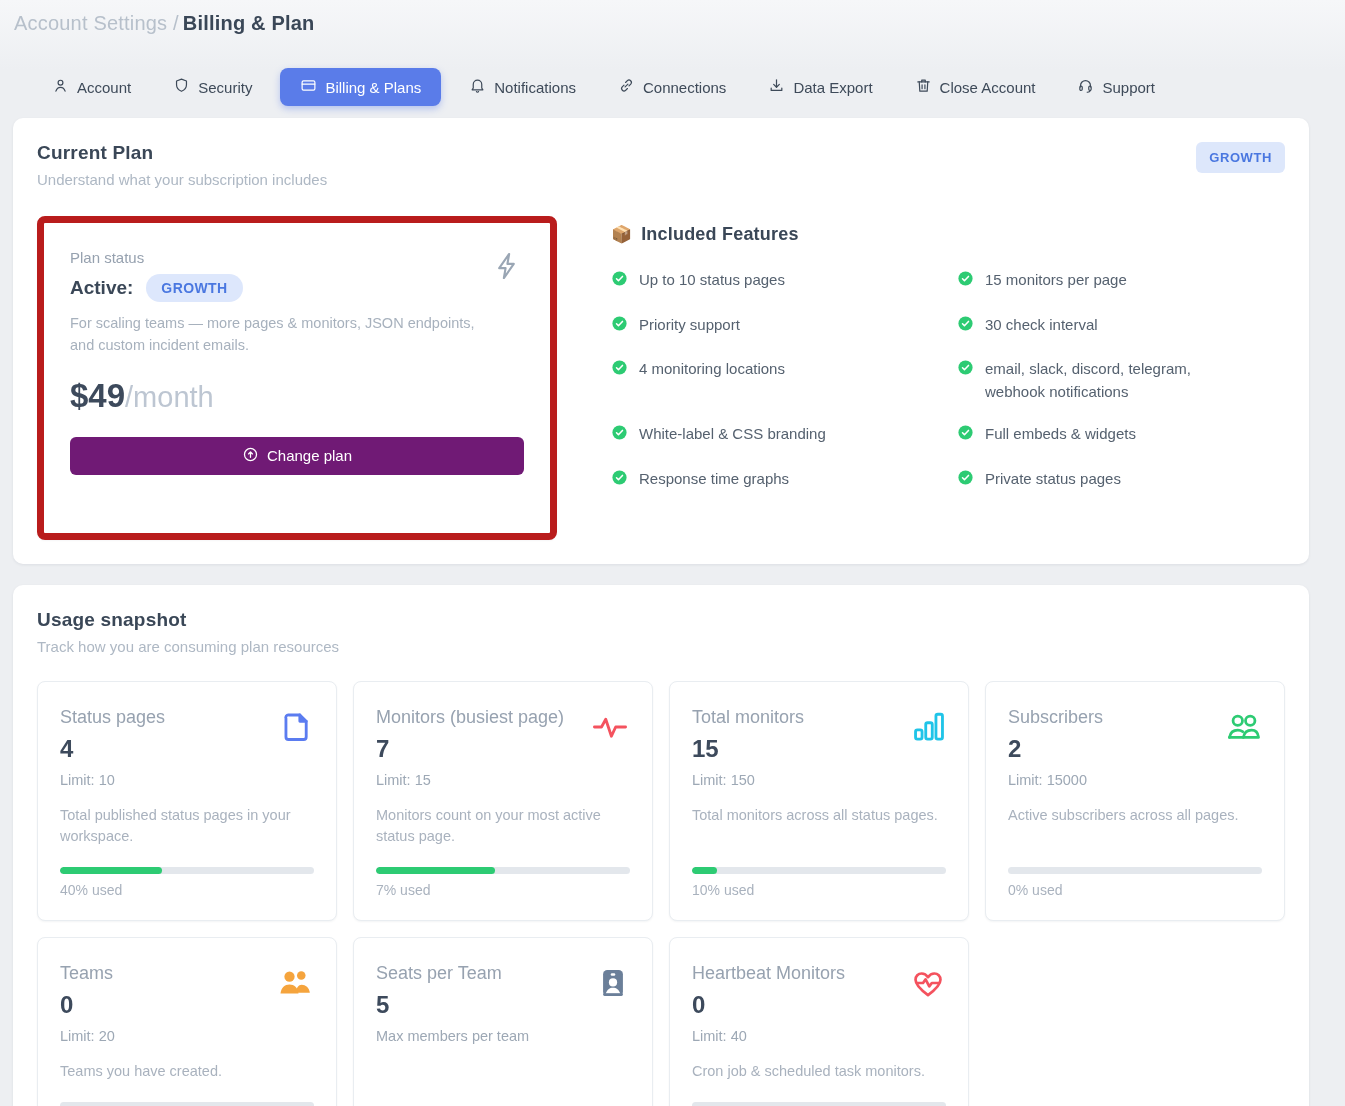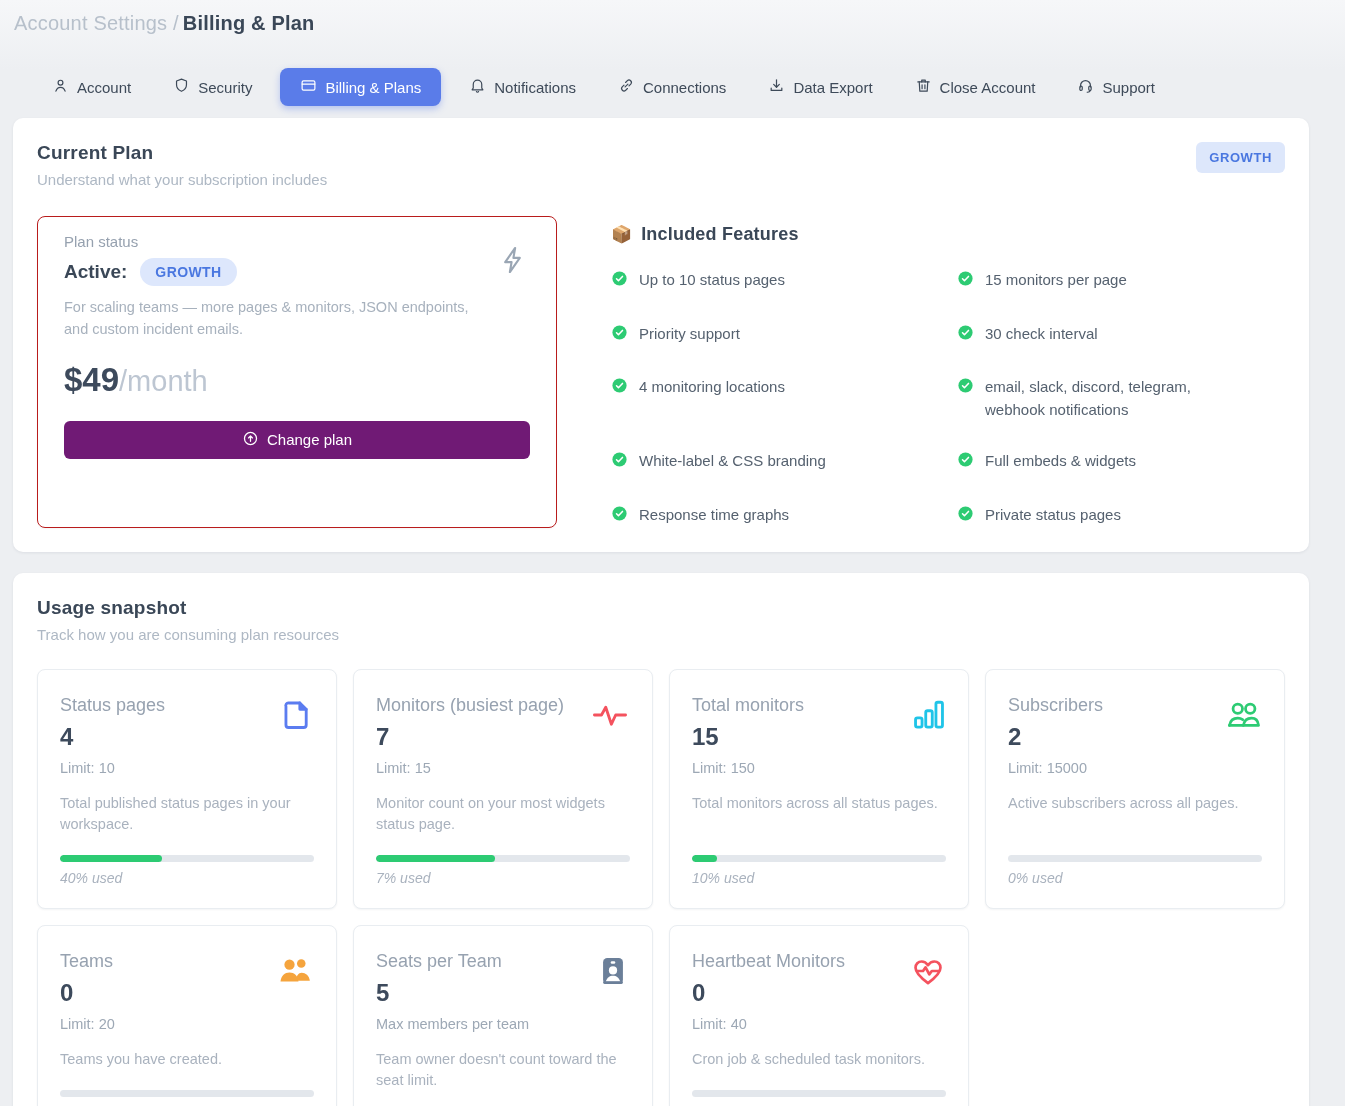--- a/index.html
+++ b/index.html
@@ -43,22 +43,22 @@
   .panel-sub { font-size: 15px; color: #aeb8c4; }
   .growth-badge {
     background: #dde7fb; color: #4a77e0; font-size: 13px; font-weight: 600;
     letter-spacing: .6px; padding: 8px 13px; border-radius: 6px;
   }
 
   
   .plan-row { display: flex; gap: 54px; margin-top: 28px; }
   .plan-box {
     width: 520px; flex: 0 0 auto; position: relative;
-    border: 1px solid #b91c1c; border-radius: 8px;
-    padding: 16px 26px 58px; background: #fff;
+    border: 7px solid #b91c1c; border-radius: 8px;
+    padding: 26px 26px 58px; background: #fff;
     box-shadow: 0 1px 2px rgba(25,35,60,.04);
   }
   .plan-label { font-size: 15px; color: #96a1af; }
   .plan-active-row { display: flex; align-items: center; gap: 13px; margin: 8px 0 11px; }
   .plan-active { font-size: 19px; font-weight: 600; color: #3a4757; }
   .pill {
     background: #dde7fc; color: #4a77e0; border-radius: 999px;
     padding: 6px 15px; font-size: 14px; font-weight: 600; letter-spacing: .4px;
   }
   .plan-desc { font-size: 14.5px; color: #a7b1bd; line-height: 1.5; max-width: 410px; margin-bottom: 20px; }
@@ -71,41 +71,41 @@
     display: flex; align-items: center; justify-content: center; gap: 8px;
     cursor: pointer;
   }
   .zap { position: absolute; top: 26px; right: 26px; }
 
   
   .features { flex: 1; padding-top: 8px; }
   .features-head { display: flex; align-items: center; gap: 9px; margin-bottom: 24px; }
   .features-title { font-size: 18px; font-weight: 600; color: #3a4757; letter-spacing: .2px; }
   .features-emoji { font-size: 17px; }
-  .features-grid { display: grid; grid-template-columns: 346px 1fr; row-gap: 29px; }
+  .features-grid { display: grid; grid-template-columns: 346px 1fr; row-gap: 20px; }
   .feature { display: flex; align-items: flex-start; gap: 11px; font-size: 15px; color: #55616f; line-height: 1.5; padding-right: 40px; }
   .feature .check { flex: 0 0 auto; margin-top: 1px; }
 
   
   .usage-grid { display: grid; grid-template-columns: repeat(4, 1fr); gap: 16px; margin-top: 26px; }
   .ucard {
     background: #fff; border: 1px solid #e9edf1; border-radius: 8px;
     padding: 25px 22px 22px; display: flex; flex-direction: column;
     box-shadow: 0 1px 2px rgba(25,35,60,.05); min-height: 200px;
   }
   .ucard-top { display: flex; justify-content: space-between; align-items: flex-start; }
   .ucard-title { font-size: 18px; color: #97a2b0; margin-bottom: 7px; }
   .ucard-value { font-size: 24px; font-weight: 700; color: #3d4a5c; margin-bottom: 9px; }
   .ucard-limit { font-size: 14.5px; color: #9da8b5; }
   .ucard-icon { margin-top: 3px; }
   .ucard-desc { font-size: 14.5px; color: #a9b2be; line-height: 1.45; margin-top: 17px; padding-right: 6px; }
   .progress-area { margin-top: auto; padding-top: 20px; }
   .bar-track { height: 7px; background: #e3e7ec; border-radius: 4px; overflow: hidden; }
   .bar-fill { height: 100%; width: 0; background: #2dcb73; border-radius: 4px; }
-  .bar-label { font-size: 14px; color: #a9b2be; margin-top: 8px; font-style: italic; }
+  .bar-label { font-size: 14px; color: #a9b2be; margin-top: 8px; }
 </style>
 </head>
 <body>
 
 <div class="page">
 
   <div class="breadcrumb">
     <span class="crumb-light">Account Settings /</span><span class="crumb-dark">Billing &amp; Plan</span>
   </div>
 
@@ -321,21 +321,21 @@
         <div class="ucard-top">
           <div>
             <div class="ucard-title">Monitors (busiest page)</div>
             <div class="ucard-value">7</div>
             <div class="ucard-limit">Limit: 15</div>
           </div>
           <span class="ucard-icon"><svg width="40" height="34" viewBox="0 0 28 24" fill="none" stroke="#f4525e" stroke-width="2" stroke-linecap="round" stroke-linejoin="round">
                 <polyline points="3,12 8,12 11,6.5 15,18.5 18,12 25,12"></polyline>
               </svg></span>
         </div>
-        <div class="ucard-desc">Monitor count on your most widgets status page.</div>
+        <div class="ucard-desc">Monitors count on your most active status page.</div>
         <div class="progress-area">
           <div class="bar-track">
               <div class="bar-fill" style="width: 47%;"></div>
             </div>
           <div class="bar-label">7% used</div>
         </div>
       </div>
 
       <div class="ucard">
         <div class="ucard-top">
@@ -414,21 +414,20 @@
             <div class="ucard-limit">Max members per team</div>
           </div>
           <span class="ucard-icon"><svg width="34" height="34" viewBox="0 0 24 24">
                 <rect x="5" y="2.8" width="14" height="18.4" rx="3" fill="#6b7f99"></rect>
                 <rect x="10.4" y="5.2" width="3.2" height="1.7" rx=".85" fill="#fff"></rect>
                 <circle cx="12" cy="11.6" r="2.9" fill="#fff"></circle>
                 <path d="M6.8 19.6c.9-2.9 2.9-4.3 5.2-4.3s4.3 1.4 5.2 4.3z" fill="#fff"></path>
                 <rect x="5" y="19.2" width="14" height="2" rx="1" fill="#6b7f99"></rect>
               </svg></span>
         </div>
-        <div class="ucard-desc">Team owner doesn't count toward the seat limit.</div>
 
       </div>
 
       <div class="ucard">
         <div class="ucard-top">
           <div>
             <div class="ucard-title">Heartbeat Monitors</div>
             <div class="ucard-value">0</div>
             <div class="ucard-limit">Limit: 40</div>
           </div>

